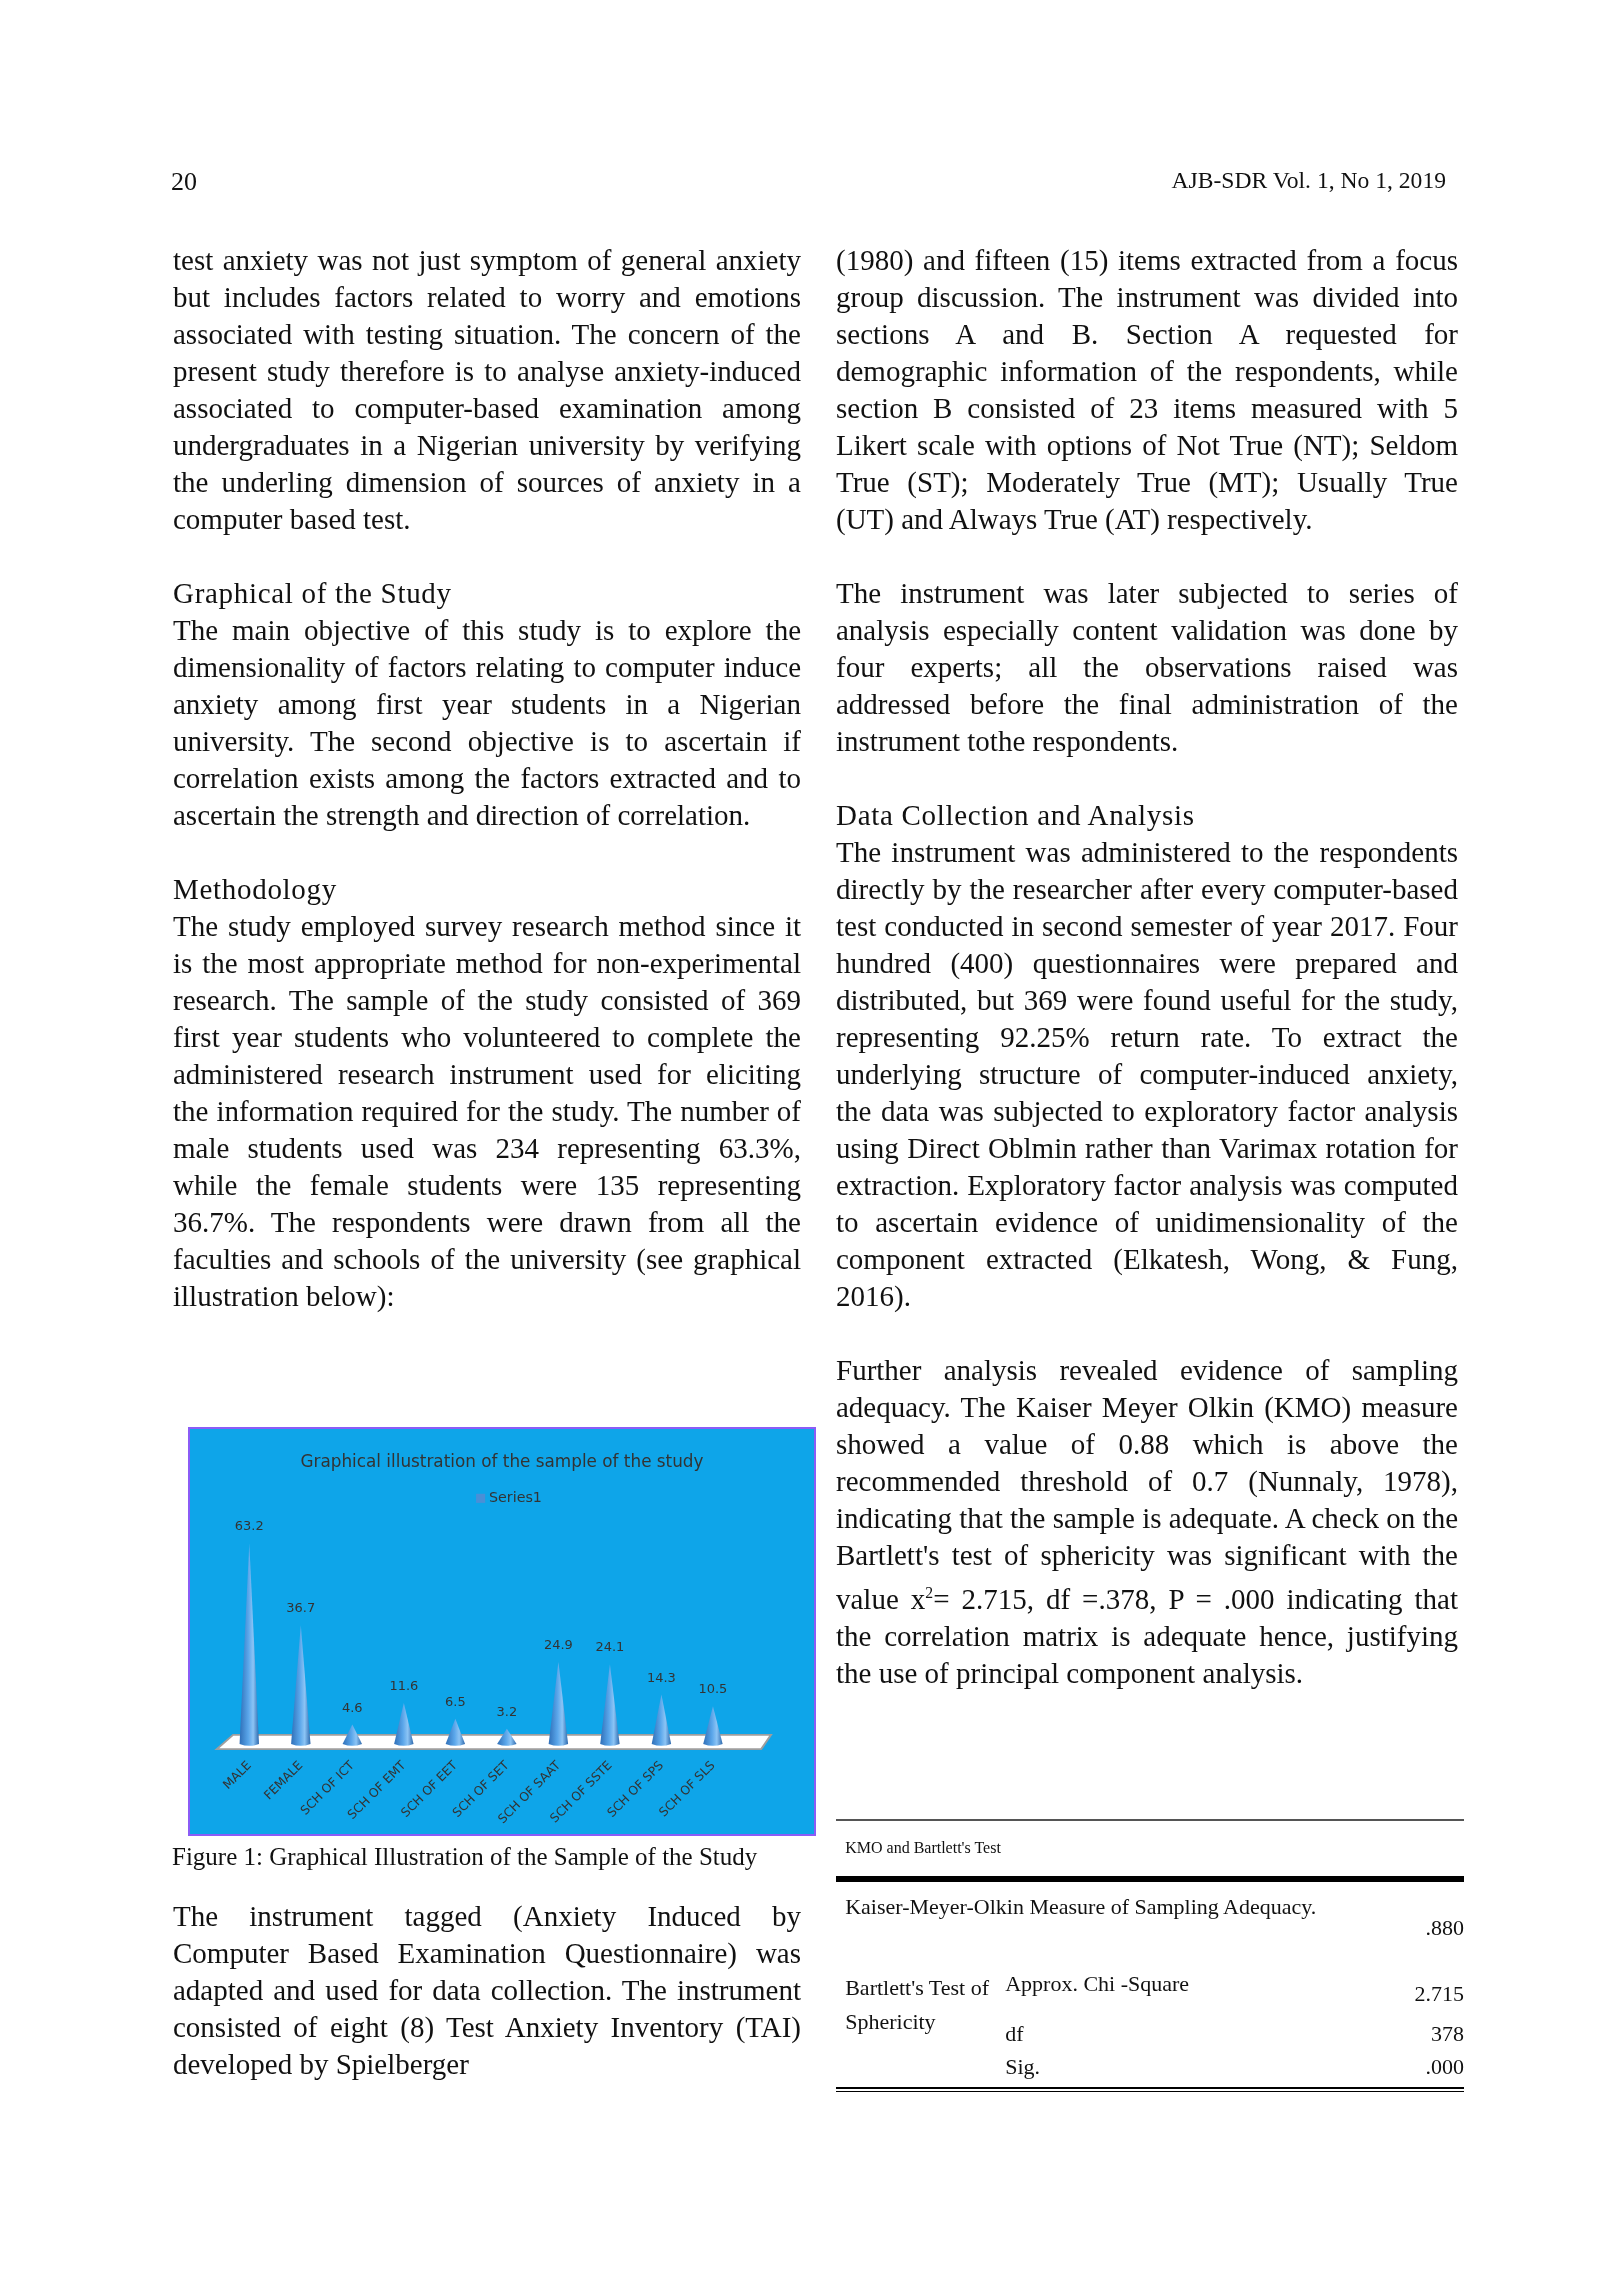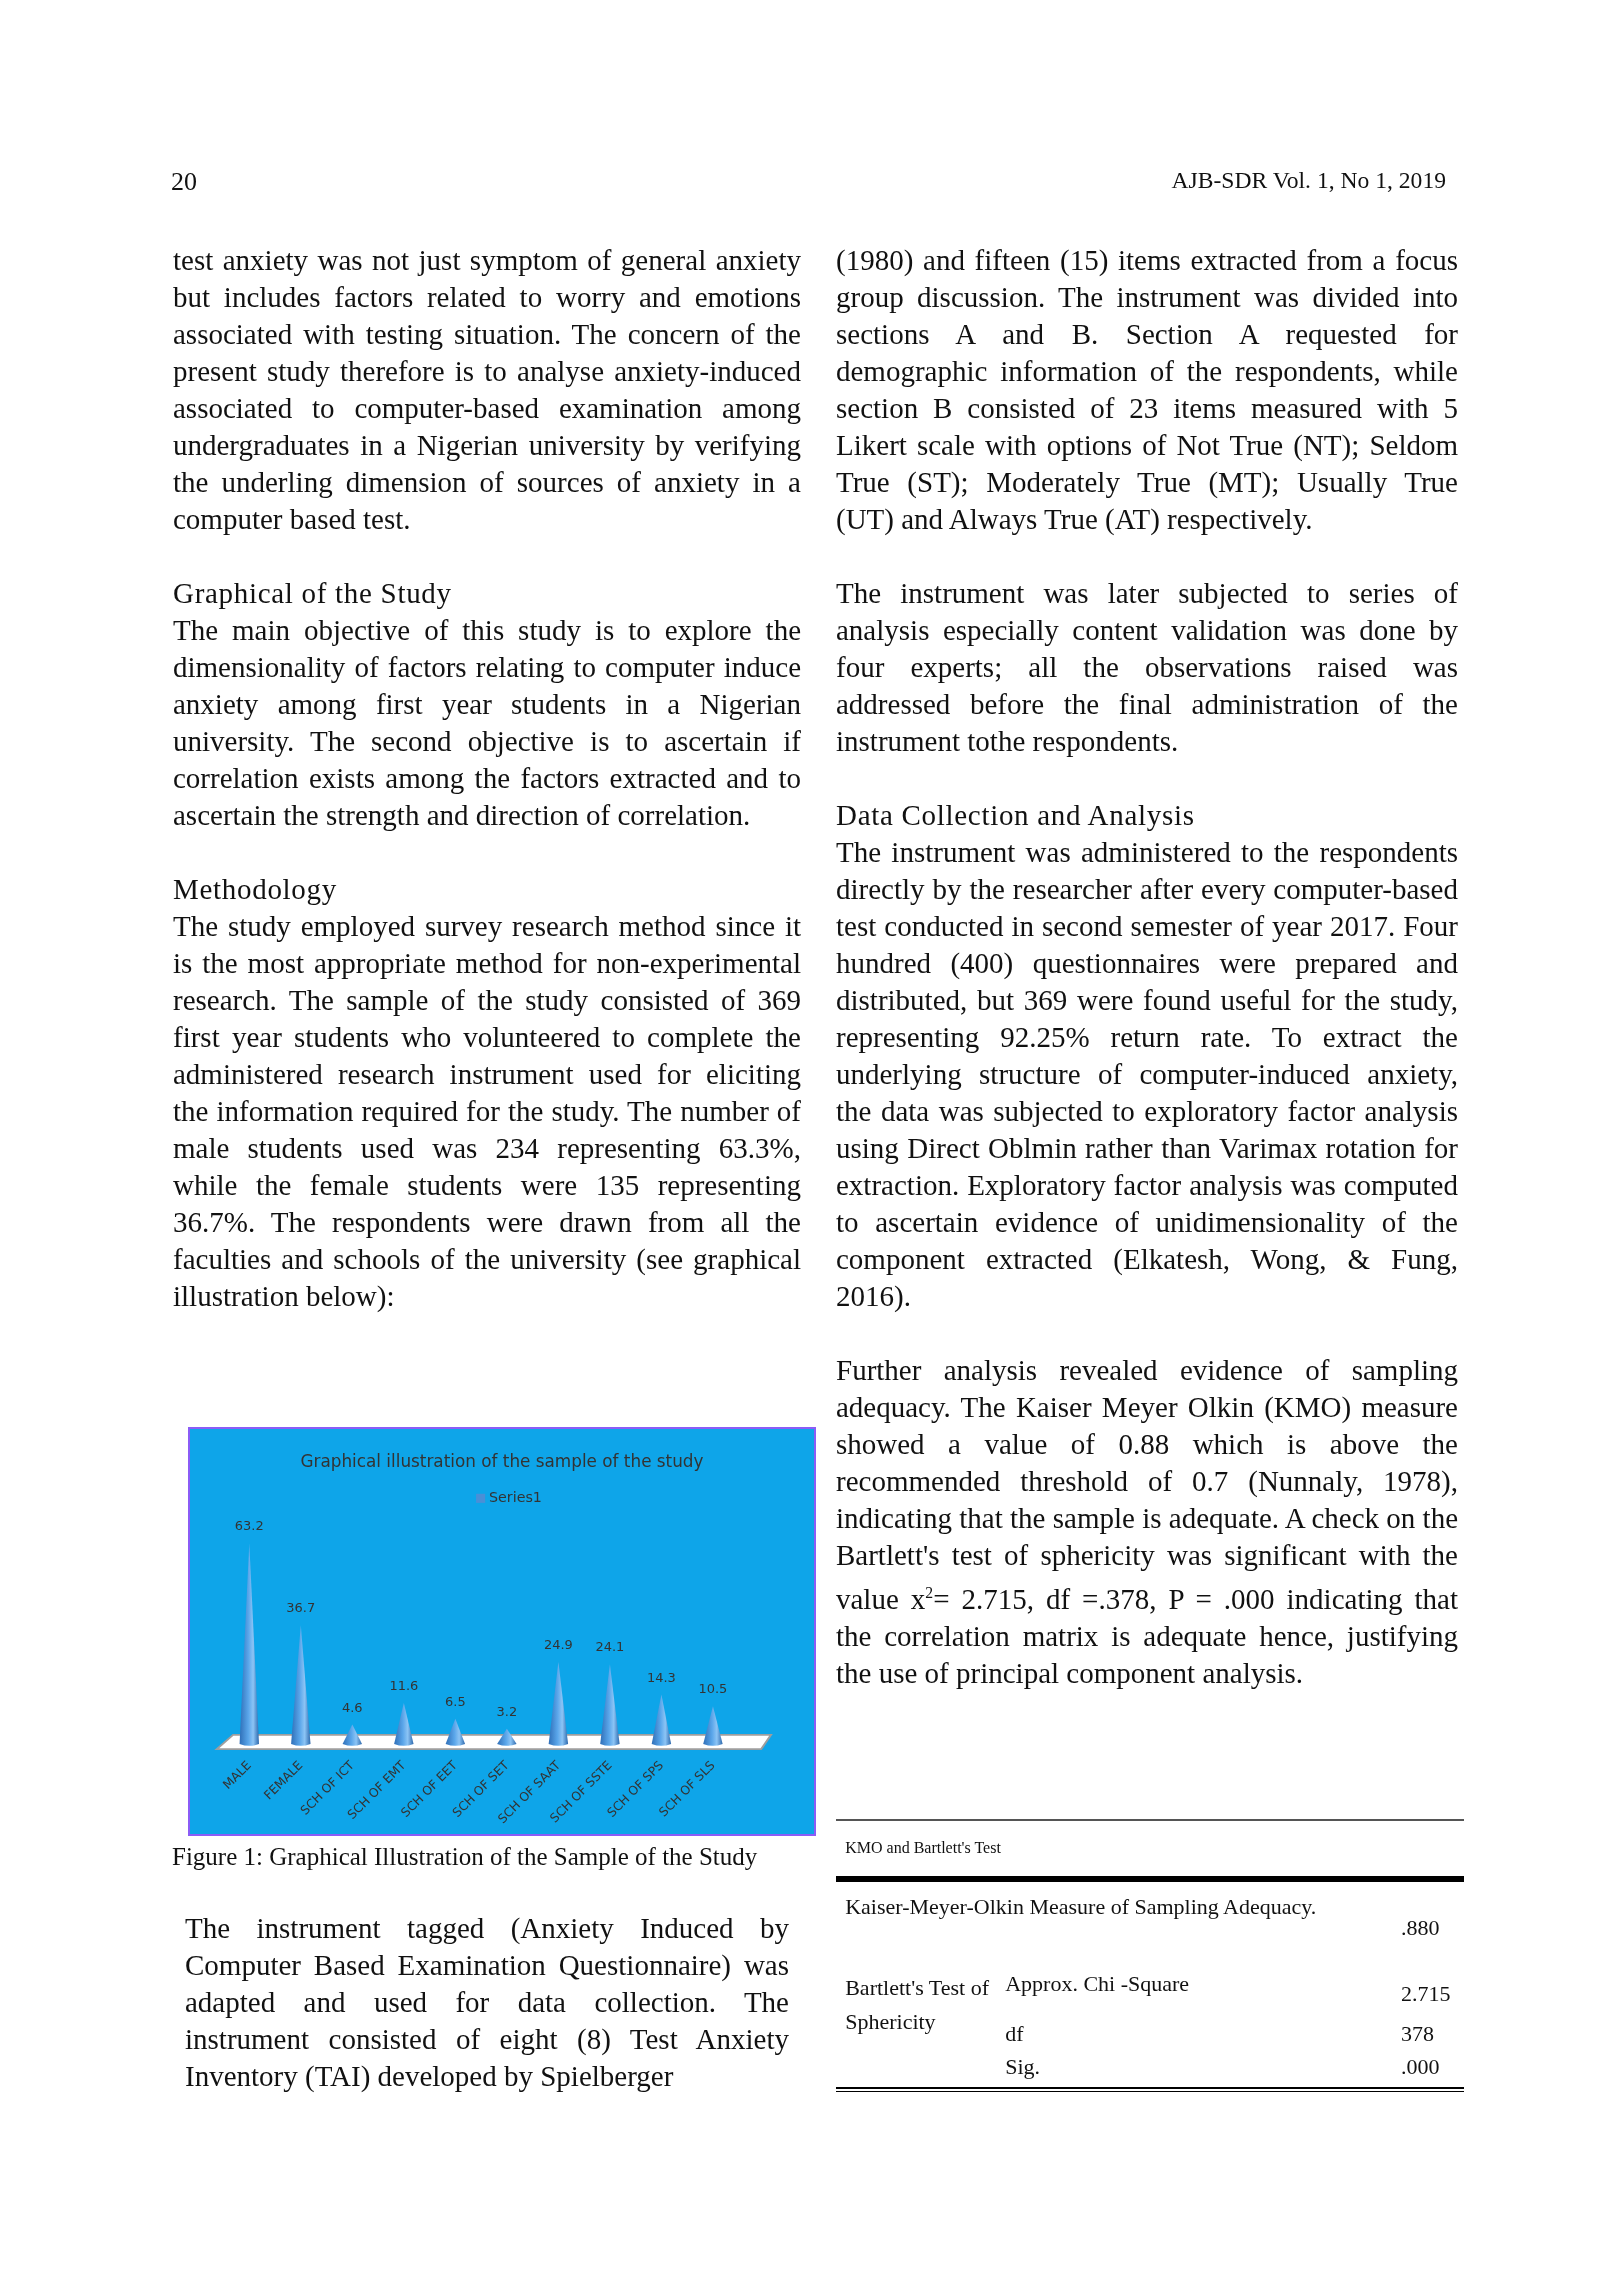--- a/index.html
+++ b/index.html
@@ -12,29 +12,29 @@
   .col-left { left: 173px; top: 242px; }
   .col-right { left: 836px; top: 242px; width: 622px; }
   .col p { margin: 0; }
   .col .gap { height: 37px; }
   .heading { font-size: 29px; letter-spacing: 0.7px; }
   .chart-box { position: absolute; left: 188px; top: 1427px; width: 628px; height: 409px;
                border: 2px solid #8b5cf6; box-sizing: border-box; background: #0ea5e9; }
   .chart-box svg { width: 100%; height: 100%; display: block; }
   .fig-caption { position: absolute; left: 172px; top: 1843px; font-size: 25px; }
   .res-block { position: absolute; left: 173px; top: 1898px; width: 628px; font-size: 29px; line-height: 37px; text-align: justify; }
-  .res-block p { margin: 12px; }
+  .res-block p { margin: 0; }
   .kmo { position: absolute; left: 836px; top: 1819px; width: 628px; font-family: "Liberation Serif", serif; }
   .kmo .rule-top { height: 2px; background: #555; }
   .kmo .title { font-size: 16px; padding: 18.3px 0 0 9.2px; height: 34px; }
   .kmo .rule-thick { height: 6.5px; background: #000; margin-top: 2.6px; }
   .kmo table { width: 100%; border-collapse: collapse; font-size: 22px; }
   .kmo td { vertical-align: top; padding: 0; }
   .kmo .rule-double { border-top: 2.6px solid #000; border-bottom: 1.3px solid #000; height: 2.6px; margin-top: 3.9px; }
-  .num { padding-right: 6.5px; }
+  .num { text-align: right; padding-right: 6.5px; }
 </style>
 </head>
 <body>
 
 <div class="abs page-num">20</div>
 <div class="abs running-head">AJB-SDR Vol. 1, No 1, 2019</div>
 
 <div class="col col-left">
   <p>test anxiety was not just symptom of general anxiety but includes factors related to worry and emotions associated with testing situation. The concern of the present study therefore is to analyse anxiety-induced associated to computer-based examination among undergraduates in a Nigerian university by verifying the underling dimension of sources of anxiety in a computer based test.</p>
   <div class="gap"></div>

